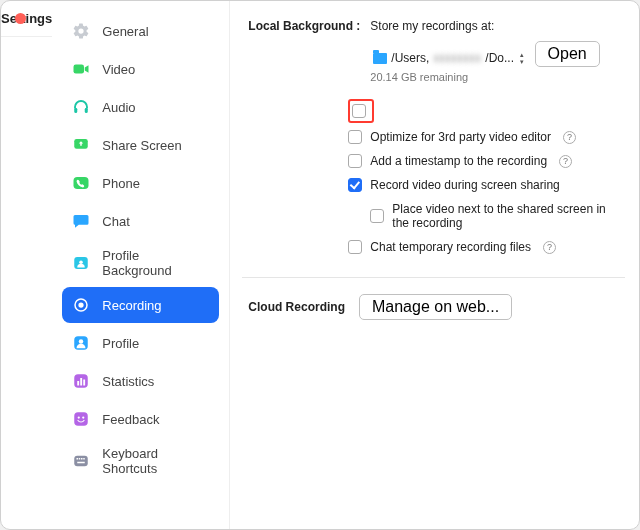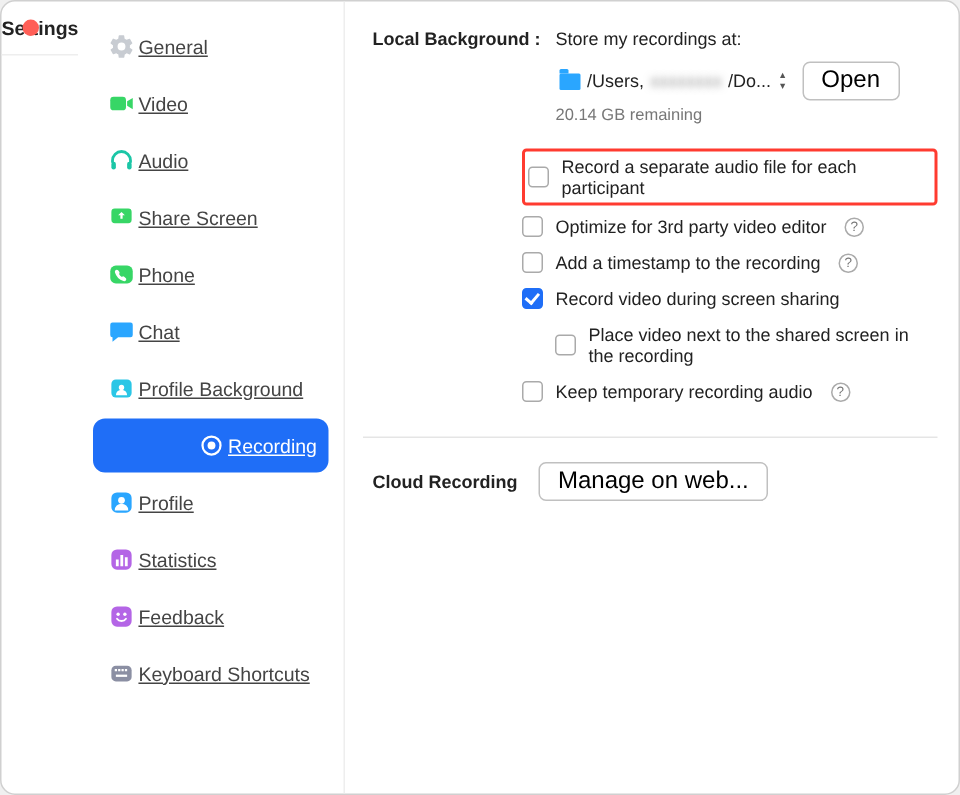--- a/index.html
+++ b/index.html
@@ -45,32 +45,31 @@
   }
   .sidebar {
     width: 178px;
     border-right: 1px solid #eee;
     padding: 12px 10px 12px 10px;
     overflow-y: auto;
   }
   .side-item {
     display: flex;
     align-items: center;
+    gap: 10px;
     padding: 7px 8px;
     border-radius: 8px;
     font-size: 13px;
     color: #444;
     cursor: pointer;
     margin-bottom: 2px;
-    text-decoration: underline;
   }
   .side-item.active {
     background: #1f6ef7;
     color: #fff;
-    justify-content: flex-end;
   }
   .side-item .icn {
     width: 22px;
     height: 22px;
     border-radius: 6px;
     display: flex;
     align-items: center;
     justify-content: center;
     flex-shrink: 0;
   }
@@ -87,21 +86,21 @@
     gap: 10px;
     margin-bottom: 10px;
   }
   .section-label {
     font-weight: 700;
     font-size: 12px;
     white-space: nowrap;
   }
   .store-row {
     display: flex;
-    align-items: center;
+    align-items: flex-end;
     gap: 8px;
     flex-wrap: wrap;
   }
   .store-label { font-size: 12px; }
   .path-select {
     display: inline-flex;
     align-items: center;
     background: #fff;
     border: 1px solid #fff;
     font-size: 12px;
@@ -382,21 +381,20 @@
           <div class="remaining">20.14 GB remaining</div>
         </div>
       </div>
 
       <div class="opts">
 
 
         <div class="opt" style="padding:2px 0;">
           <span class="highlight-box">
             <span class="cb"></span>
-            <span>Record a separate audio file for each participant</span>
           </span>
         </div>
 
         <div class="opt">
           <span class="cb"></span>
           <span>Optimize for 3rd party video editor</span>
           <span class="help">?</span>
         </div>
 
         <div class="opt">
@@ -410,21 +408,21 @@
           <span>Record video during screen sharing</span>
         </div>
 
         <div class="opt sub">
           <span class="cb"></span>
           <span>Place video next to the shared screen in the recording</span>
         </div>
 
         <div class="opt">
           <span class="cb"></span>
-          <span>Keep temporary recording audio</span>
+          <span>Chat temporary recording files</span>
           <span class="help">?</span>
         </div>
 
       </div>
 
       <hr class="divider">
 
       <div class="cloud-row">
         <div class="section-label">Cloud Recording</div>
         <button class="btn">Manage on web...</button>

